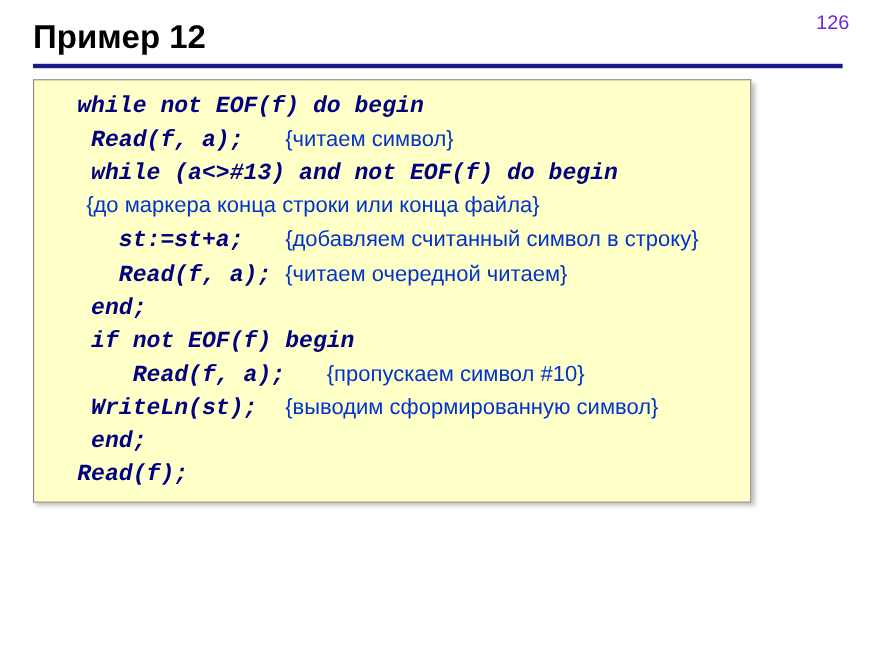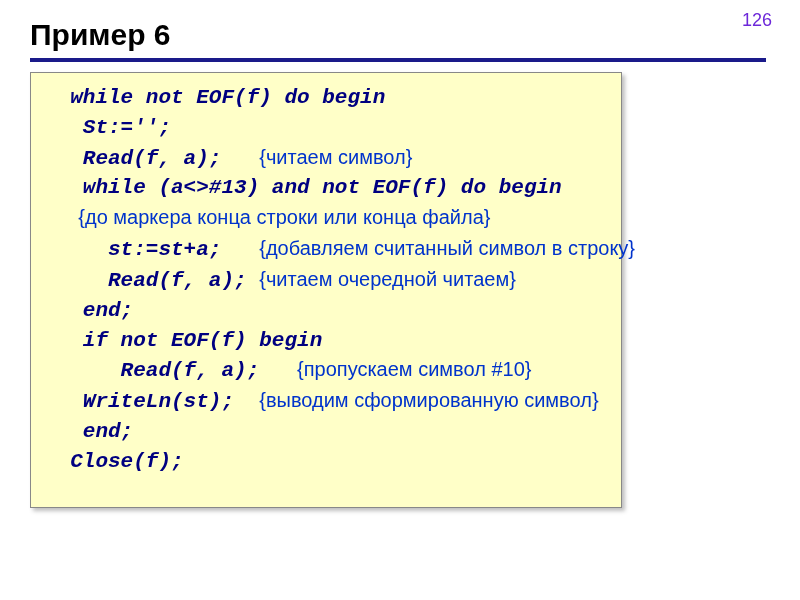--- a/index.html
+++ b/index.html
@@ -31,48 +31,47 @@
     top: 58px;
     left: 30px;
     width: 736px;
     height: 4px;
     background: #1a1a8a;
   }
   .code-box {
     position: absolute;
     top: 72px;
     left: 30px;
-    width: 592px;
+    width: 653px;
     box-sizing: border-box;
     background: #ffffc8;
     border: 1px solid #888;
     box-shadow: 3px 3px 4px rgba(0,0,0,0.25);
-    padding: 10px 14px 30px 14px;
+    padding: 10px 14px 9px 14px;
     font-family: "Courier New", monospace;
     font-size: 21px;
     line-height: 1.42;
   }
   .code-line { white-space: pre; }
   .kw { color: #000080; font-weight: bold; font-style: italic; }
   .cm { color: #0033cc; font-family: Arial, sans-serif; font-style: normal; font-weight: normal; font-size: 20px; }
 </style>
 </head>
 <body>
 
 <div class="page-num">126</div>
-<div class="title">Пример 6</div>
+<div class="title">Пример 12</div>
 <div class="title-underline"></div>
 
 <div class="code-box">
   <div class="code-line"><span class="kw">  while not EOF(f) do begin</span></div>
-  <div class="code-line"><span class="kw">   St:='';</span></div>
   <div class="code-line"><span class="kw">   Read(f, a);   </span><span class="cm">{читаем символ}</span></div>
   <div class="code-line"><span class="kw">   while (a&lt;&gt;#13) and not EOF(f) do begin</span></div>
   <div class="code-line"><span class="cm">      {до маркера конца строки или конца файла}</span></div>
   <div class="code-line"><span class="kw">     st:=st+a;   </span><span class="cm">{добавляем считанный символ в строку}</span></div>
   <div class="code-line"><span class="kw">     Read(f, a); </span><span class="cm">{читаем очередной читаем}</span></div>
   <div class="code-line"><span class="kw">   end;</span></div>
   <div class="code-line"><span class="kw">   if not EOF(f) begin</span></div>
   <div class="code-line"><span class="kw">      Read(f, a);   </span><span class="cm">{пропускаем символ #10}</span></div>
   <div class="code-line"><span class="kw">   WriteLn(st);  </span><span class="cm">{выводим сформированную символ}</span></div>
   <div class="code-line"><span class="kw">   end;</span></div>
-  <div class="code-line"><span class="kw">  Close(f);</span></div>
+  <div class="code-line"><span class="kw">  Read(f);</span></div>
 </div>
 
 </body></html>

